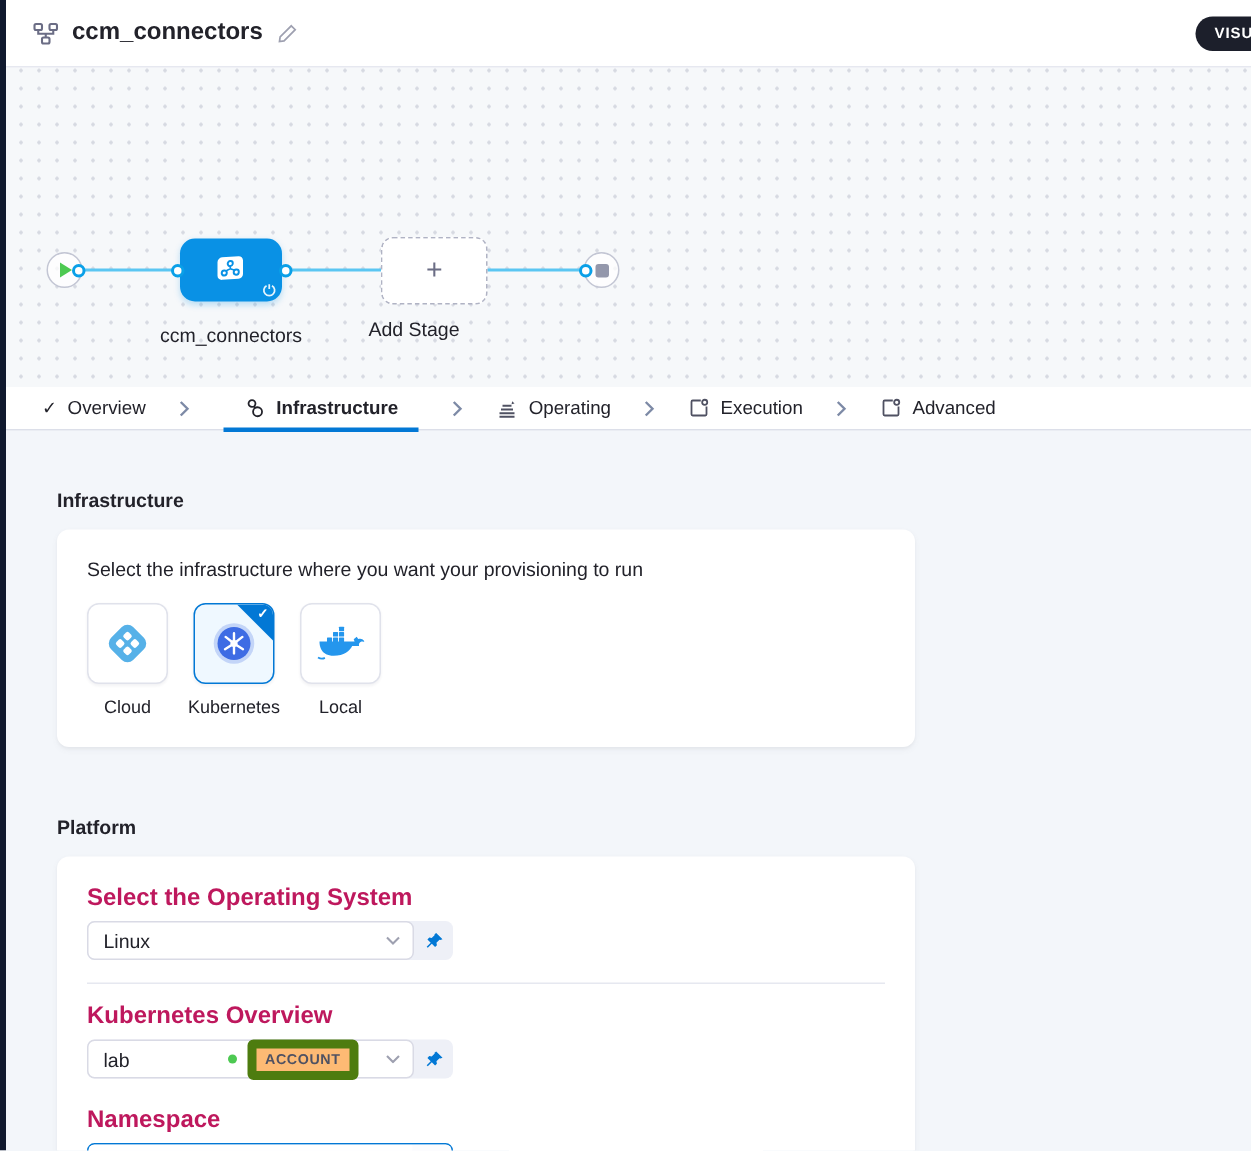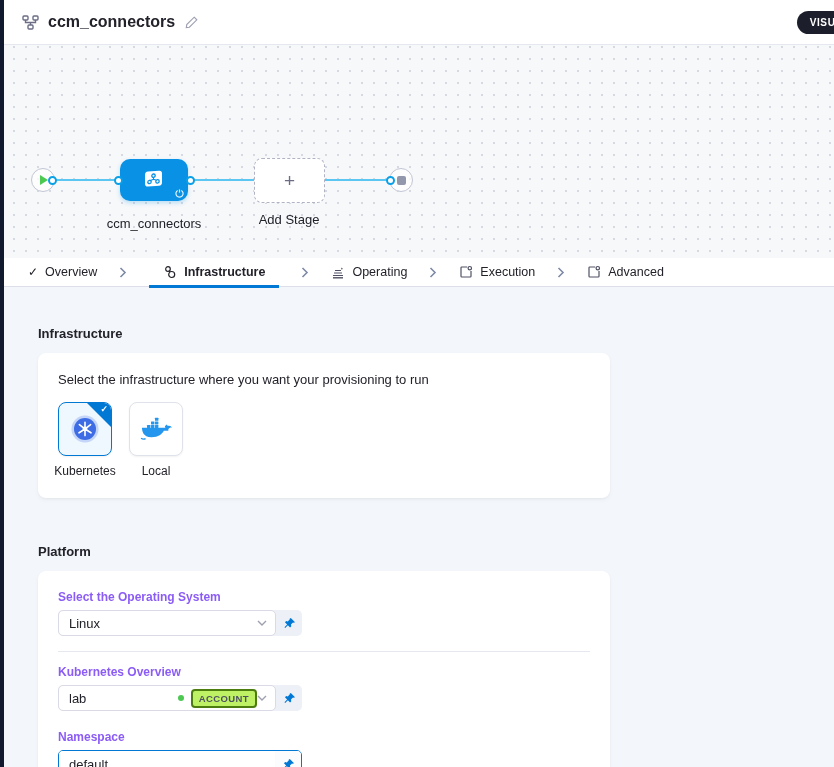--- a/index.html
+++ b/index.html
@@ -117,40 +117,40 @@
   .tile.selected { border:1px solid #0278d5; background:#eff8ff; }
   .tile-check-corner {
     position:absolute; top:0; right:0; width:0; height:0;
     border-left:24px solid transparent; border-top:24px solid #0278d5;
   }
   .tile-check-mark {
     position:absolute; top:1px; right:3px; color:#fff; font-size:9px; font-weight:bold;
   }
   .tile-label { margin-top:8px; font-size:12px; color:#22222a; white-space:nowrap; }
   
-  .field-label { font-size:12px; font-weight:600; color:#8b5cf6; margin-bottom:6px; }
+  .field-label { font-size:16px; font-weight:600; color:#be185d; margin-bottom:6px; }
   .field-group {
     display:flex; align-items:stretch; width:244px; height:26px;
     background:#eef0f7; border-radius:5px;
   }
   .field-box {
     width:218px; height:26px; background:#fff;
     border:1px solid #d9dae5; border-radius:5px;
     display:flex; align-items:center; padding:0 8px 0 10px;
     font-size:13px; color:#22222a; cursor:pointer;
   }
   .field-box .grow { flex:1; }
   .pin-slot {
     flex:1; display:flex; align-items:center; justify-content:center; cursor:pointer;
   }
   .green-dot { width:6px; height:6px; border-radius:50%; background:#4dc952; margin-right:7px; }
   .scope-badge {
     font-size:9.5px; font-weight:600; color:#4f5162; letter-spacing:.4px;
-    border:2px solid #4d7c0f; border-radius:4px; padding:2px 6px 2px 6px;
-    background:#bef264; margin-right:0;
+    border:6px solid #4d7c0f; border-radius:4px; padding:2px 6px 2px 6px;
+    background:#fdba74; margin-right:18px;
   }
   .divider { height:1px; background:#e6e8f0; margin:15px 0 13px 0; }
   .mt { margin-top:19px; }
   .ns-group {
     display:flex; align-items:stretch; width:244px; height:28px;
     border:1.5px solid #0278d5; border-radius:5px; background:#fff; overflow:hidden;
   }
   .ns-input {
     flex:1; border:none; outline:none; font-family:"Liberation Sans",sans-serif;
     font-size:13px; color:#22222a; padding:0 10px; background:#fff; min-width:0;
@@ -217,21 +217,21 @@
   <div class="add-stage-box">
     <span>+</span>
   </div>
 
   <div class="conn-dot" style="left:382px;"></div>
   <div class="end-node" style="left:385px;">
     <span class="stop-sq"></span>
   </div>
 
   <div class="node-label" style="left:150px; top:171px;">ccm_connectors</div>
-  <div class="node-label" style="left:285px; top:167px;">Add Stage</div>
+  <div class="node-label" style="left:272px; top:167px;">Add Stage</div>
 </div>
 
 <div class="tabbar">
   <div class="tab">
     <span class="ticon" style="font-size:12px;">✓</span>
     <span>Overview</span>
   </div>
   <span class="tab-sep">
     <svg width="8" height="11" viewBox="0 0 8 11" fill="none" stroke="#7d8aa6" stroke-width="1.6">
         <path d="M1.5 1l4.5 4.5L1.5 10"></path>
@@ -293,20 +293,34 @@
 </div>
 
 <div class="content">
 
   <div class="section-heading h1">Infrastructure</div>
 
   <div class="card">
     <div class="card-desc">Select the infrastructure where you want your provisioning to run</div>
     <div class="tile-row">
 
+      <div class="tile-option">
+        <div class="tile">
+          <svg width="32" height="32" viewBox="0 0 24 24">
+            <g transform="rotate(45 12 12)">
+              <rect x="4.2" y="4.2" width="15.6" height="15.6" rx="4" fill="#56b1e8"></rect>
+              <rect x="7.6" y="7.6" width="3.6" height="3.6" rx="1" fill="#fff"></rect>
+              <rect x="12.8" y="7.6" width="3.6" height="3.6" rx="1" fill="#fff"></rect>
+              <rect x="7.6" y="12.8" width="3.6" height="3.6" rx="1" fill="#fff"></rect>
+              <rect x="12.8" y="12.8" width="3.6" height="3.6" rx="1" fill="#fff"></rect>
+            </g>
+          </svg>
+        </div>
+        <div class="tile-label">Cloud</div>
+      </div>
 
       <div class="tile-option">
         <div class="tile selected">
           <svg width="30" height="30" viewBox="0 0 30 30">
             <circle cx="15" cy="15" r="13.5" fill="#3e6ce4" opacity=".25"></circle>
             <circle cx="15" cy="15" r="11" fill="#3e6ce4"></circle>
             <g stroke="#fff" stroke-width="1.6" stroke-linecap="round">
               <path d="M15 15V8.2M15 15l6 3.8M15 15l-6 3.8M15 15l5.6-4.4M15 15l-5.6-4.4M15 15v6.6"></path>
             </g>
             <circle cx="15" cy="15" r="2.4" fill="#fff"></circle>

